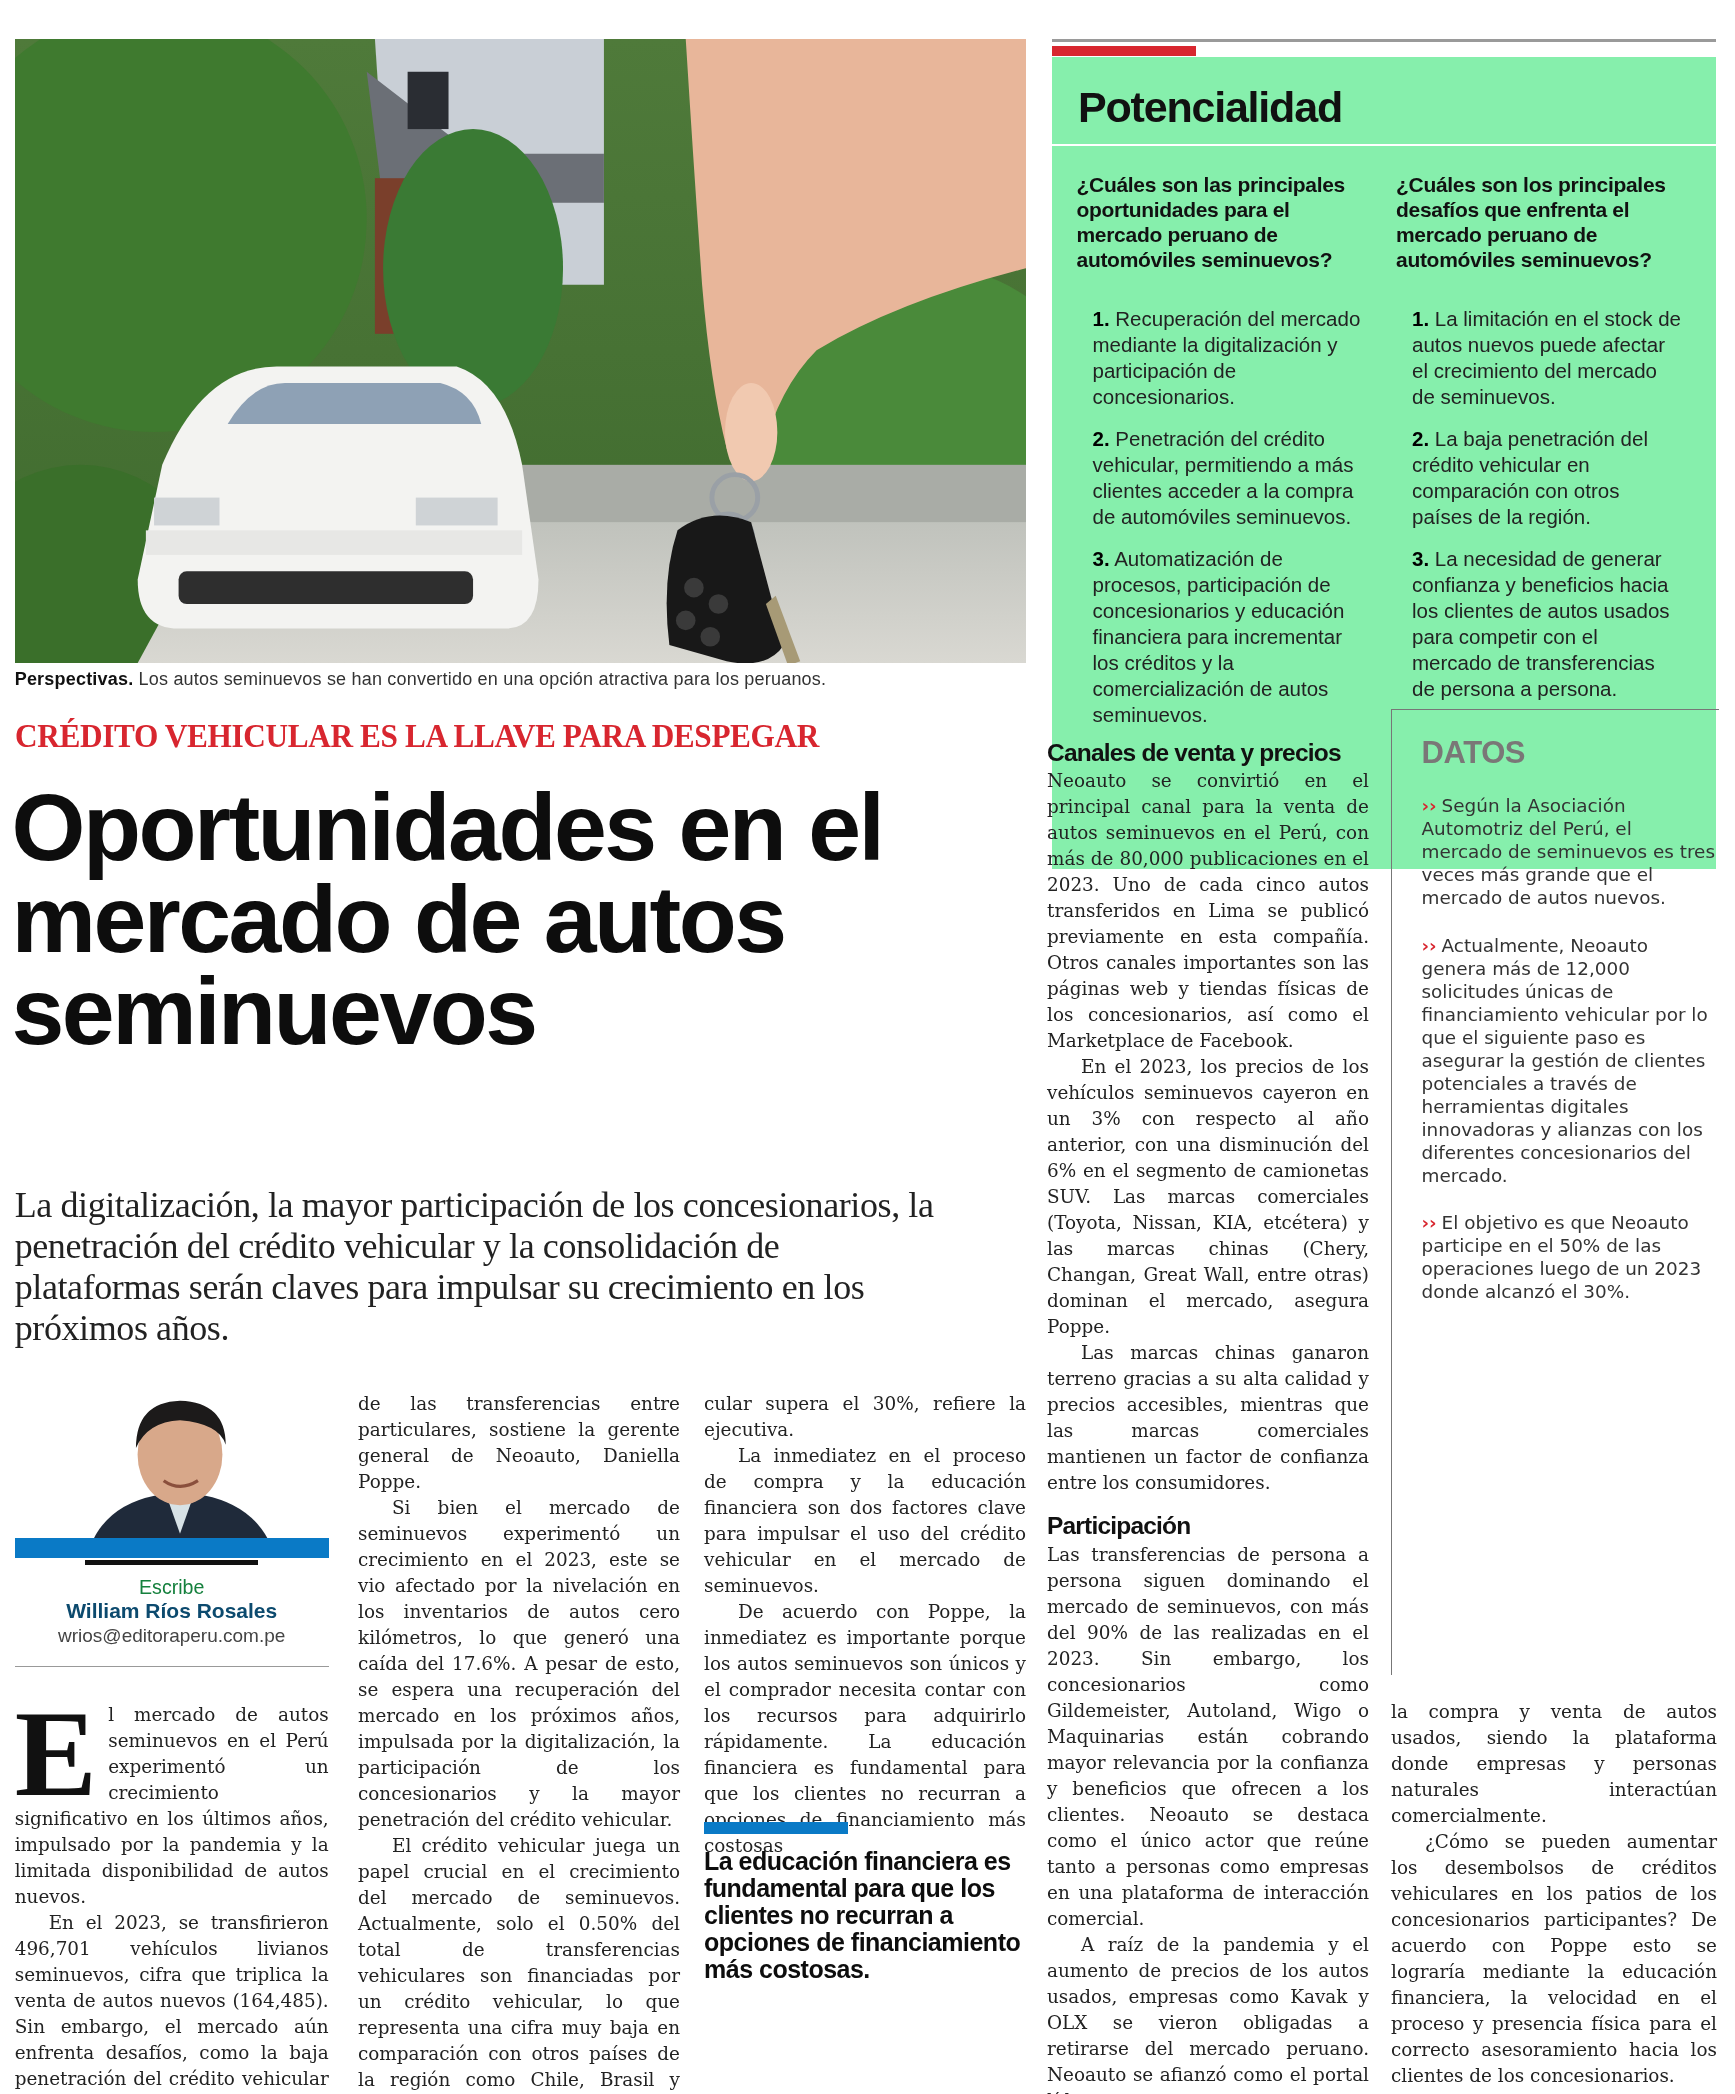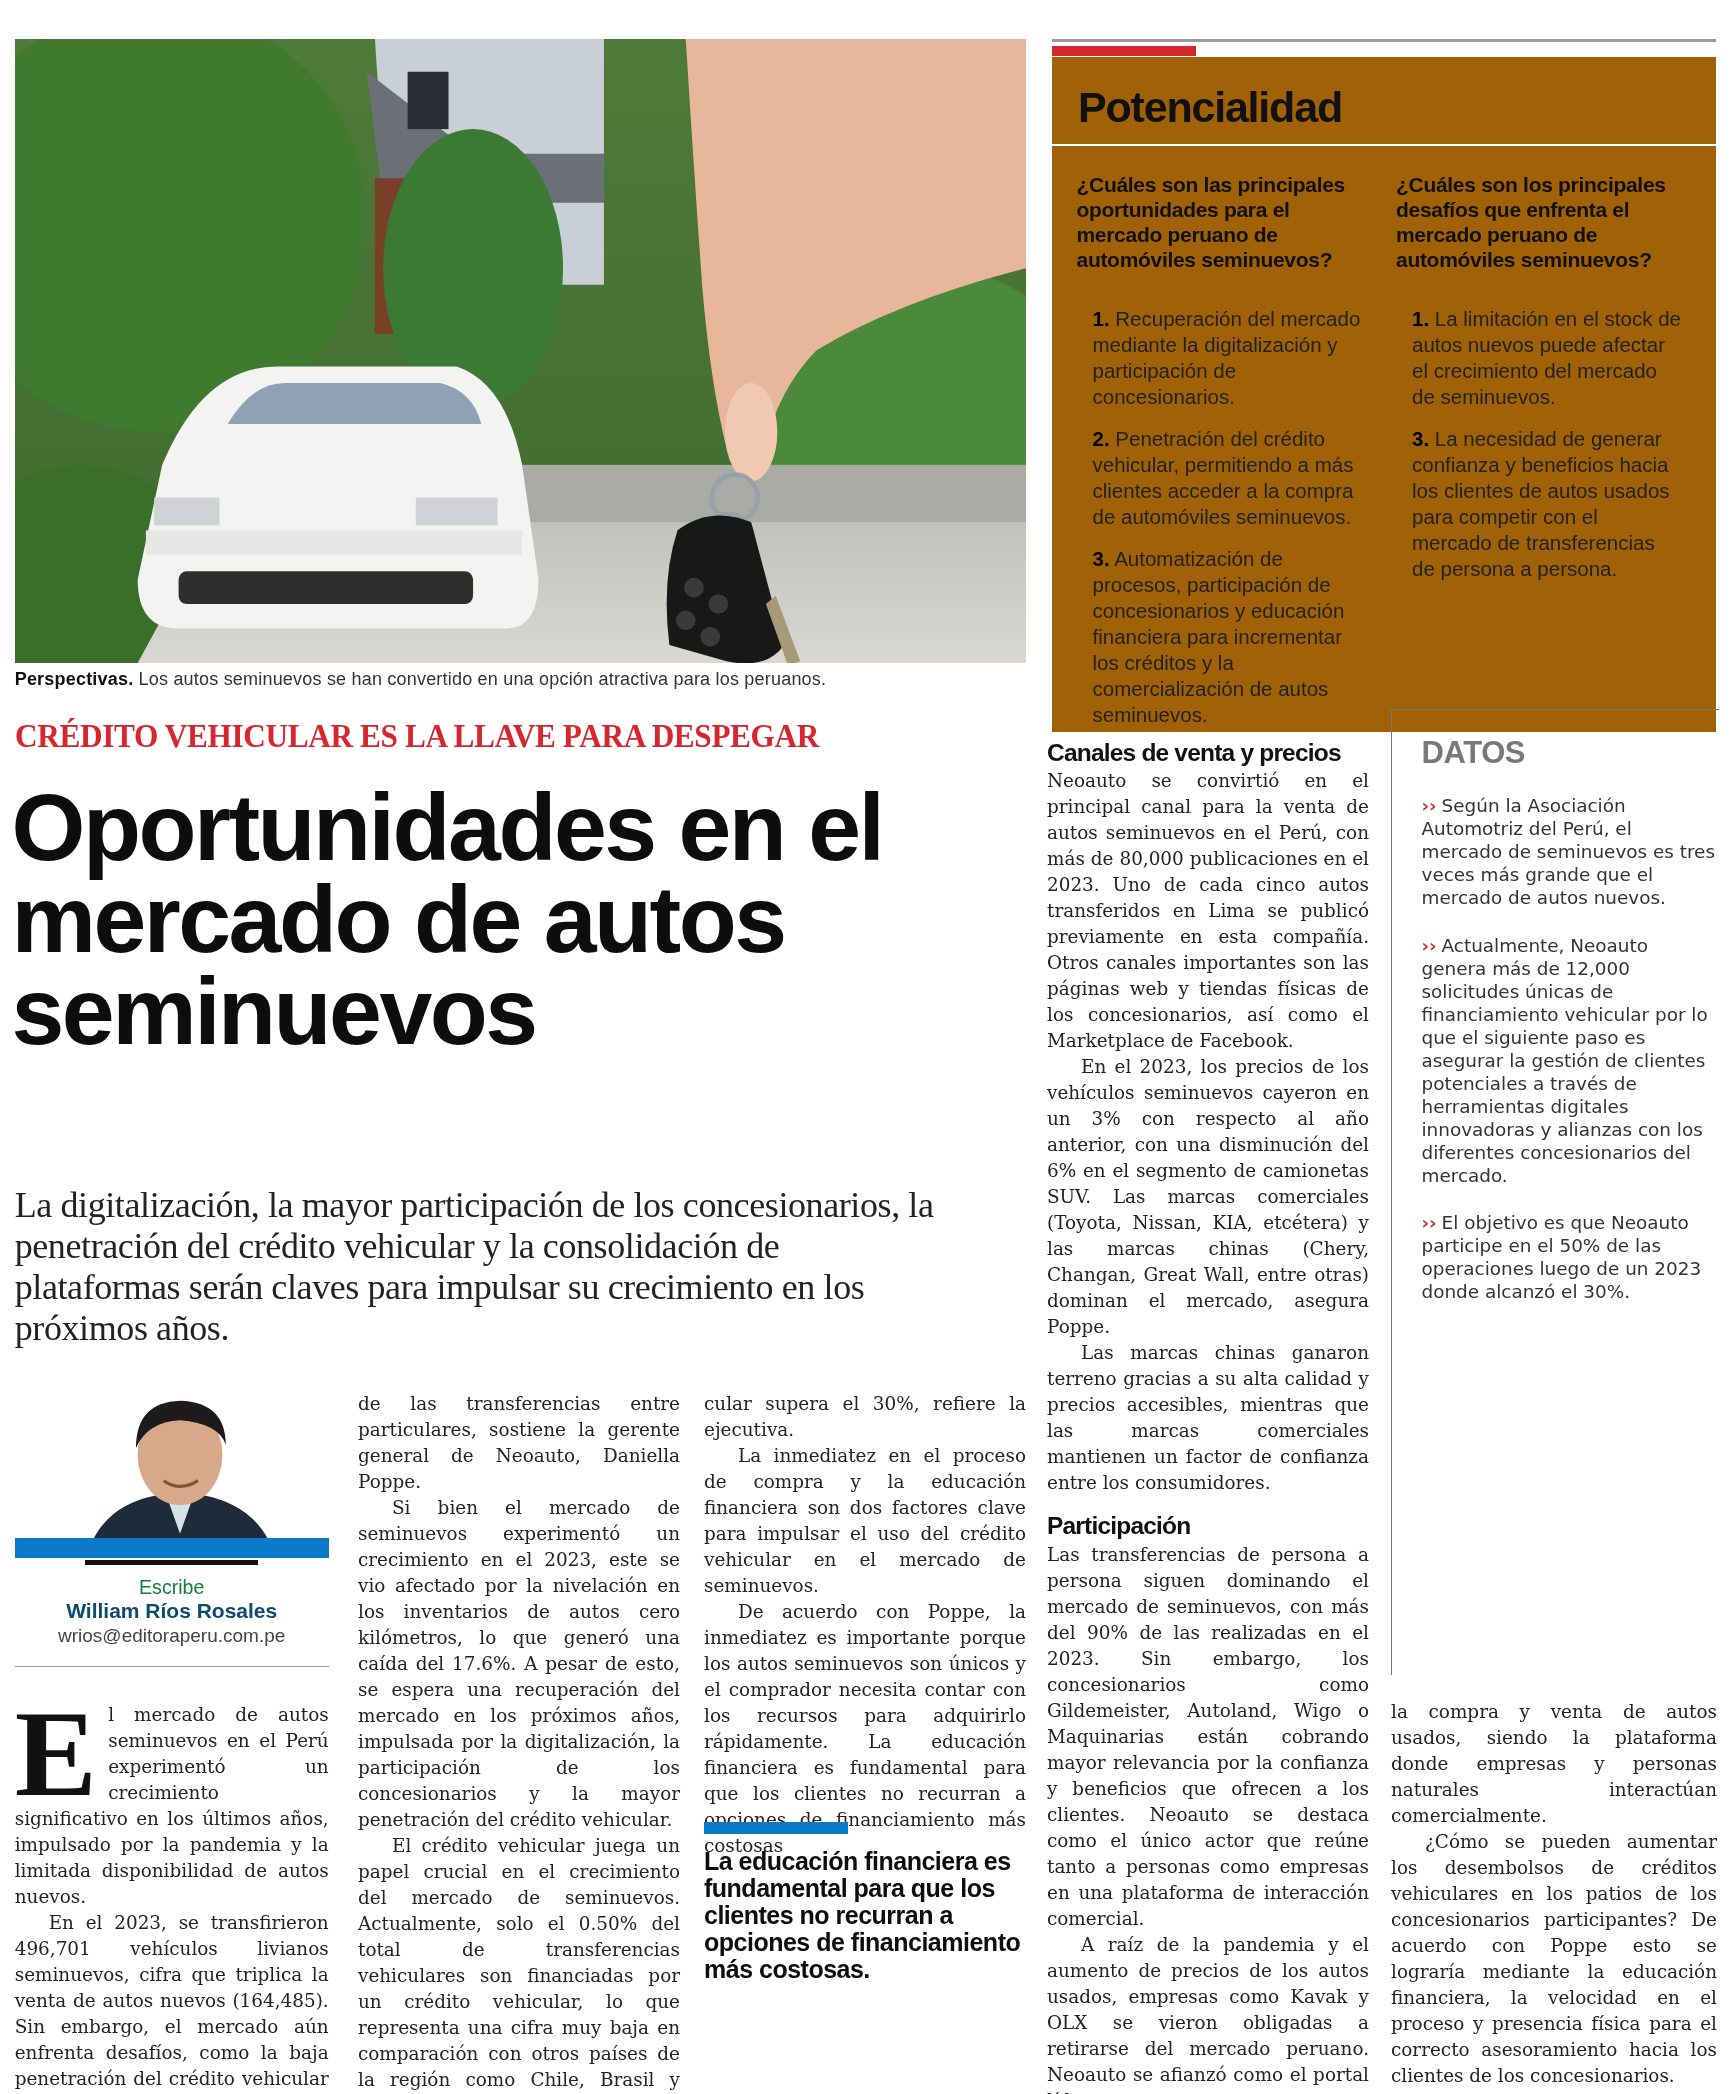--- a/index.html
+++ b/index.html
@@ -6,21 +6,21 @@
   body{width:1736px;height:2095px;position:relative;overflow:hidden;font-family:"DejaVu Serif",serif;color:#1a1a1a;}
   .abs{position:absolute;}
   
   .photo{left:14.7px;top:39px;width:1011px;height:624px;overflow:hidden;background:#6d8a58;}
   .photo svg{display:block;width:100%;height:100%;}
   .caption{left:14.7px;top:669px;width:1015px;font-family:"Liberation Sans",sans-serif;font-size:18px;color:#333;letter-spacing:0.2px;}
   .caption b{color:#111;}
   
   .topline{left:1052px;top:39px;width:664px;height:3.3px;background:#9a9a9a;}
   .redbar{left:1052px;top:46px;width:144px;height:9.8px;background:#d8262f;}
-  .pbox{left:1052px;top:57px;width:664px;height:675px;background:#a16207;}
+  .pbox{left:1052px;top:57px;width:664px;height:812px;background:#86efac;}
   .ptitle-wrap{position:absolute;left:0;top:0;width:664px;height:87px;border-bottom:2.5px solid #fff;}
   .ptitle{position:absolute;left:26px;top:26px;font-family:"Liberation Sans",sans-serif;font-weight:bold;font-size:43px;letter-spacing:-1.2px;color:#111;}
   .pcol{position:absolute;top:115px;width:303px;font-family:"Liberation Sans",sans-serif;}
   .pcol.c1{left:24.5px;} .pcol.c2{left:344px;}
   .pq{font-weight:bold;font-size:21px;line-height:25px;color:#111;letter-spacing:-0.3px;margin:0 0 34px 0;}
   .pitems{font-size:20.5px;line-height:26px;color:#222;}
   .pitems p{margin:16px;}
   .pitems b{color:#000;}
   
   .kicker{left:14.7px;top:717px;font-family:"Liberation Serif",serif;font-weight:bold;font-size:34px;color:#d8262f;letter-spacing:-0.4px;transform:scaleX(0.92);transform-origin:left;}
@@ -120,20 +120,21 @@
     <div class="pitems">
       <p><b>1.</b><span> Recuperación del mercado mediante la digitalización y participación de concesionarios.</span></p>
       <p><b>2.</b><span> Penetración del crédito vehicular, permitiendo a más clientes acceder a la compra de automóviles seminuevos.</span></p>
       <p><b>3.</b><span> Automatización de procesos, participación de concesionarios y educación financiera para incrementar los créditos y la comercialización de autos seminuevos.</span></p>
     </div>
   </div>
   <div class="pcol c2">
     <div class="pq">¿Cuáles son los principales desafíos que enfrenta el mercado peruano de automóviles seminuevos?</div>
     <div class="pitems">
       <p><b>1.</b><span> La limitación en el stock de autos nuevos puede afectar el crecimiento del mercado de seminuevos.</span></p>
+      <p><b>2.</b><span> La baja penetración del crédito vehicular en comparación con otros países de la región.</span></p>
       <p><b>3.</b><span> La necesidad de generar confianza y beneficios hacia los clientes de autos usados para competir con el mercado de transferencias de persona a persona.</span></p>
     </div>
   </div>
 </div>
 
 <div class="abs kicker">CRÉDITO VEHICULAR ES LA LLAVE PARA DESPEGAR</div>
 <div class="abs headline">Oportunidades en el mercado de autos seminuevos</div>
 <div class="abs dek">La digitalización, la mayor participación de los concesionarios, la penetración del crédito vehicular y la consolidación de plataformas serán claves para impulsar su crecimiento en los próximos años.</div>
 
 <div class="abs author-photo">

